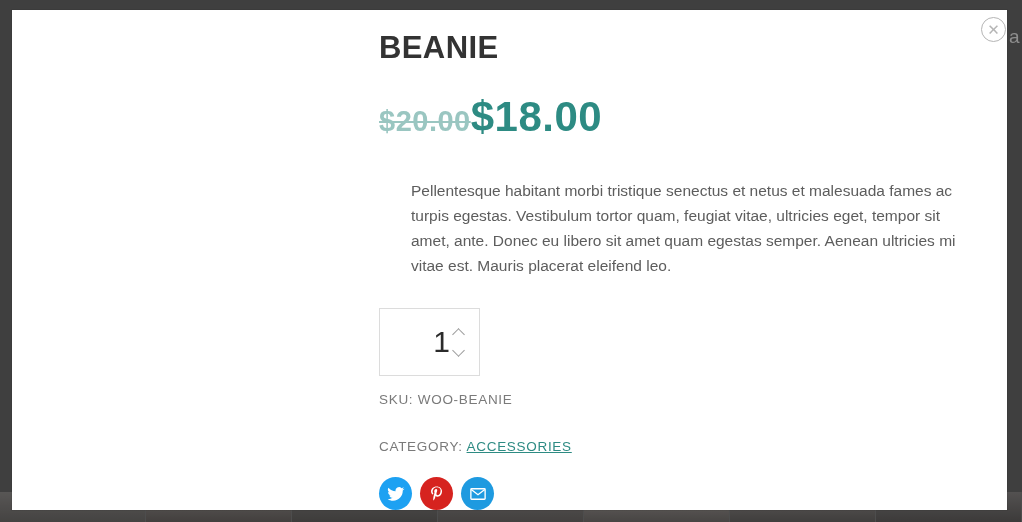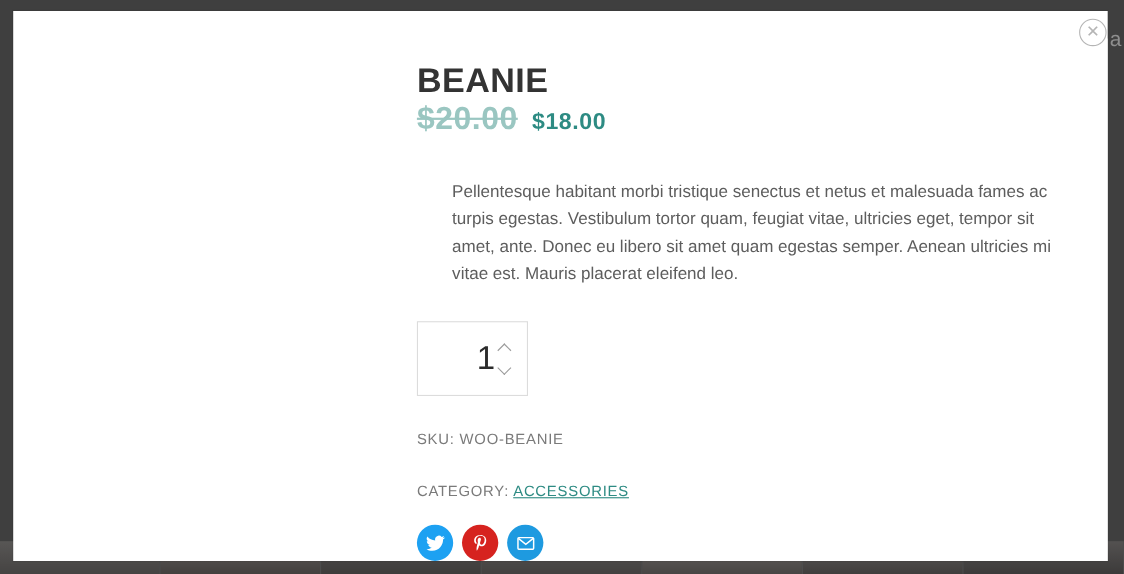--- a/index.html
+++ b/index.html
@@ -185,33 +185,33 @@
   .product-title {
     margin: 0;
     font-size: 31px;
     line-height: 1.1;
     font-weight: bold;
     letter-spacing: .4px;
     color: #333333;
   }
 
   .price-row {
+    margin-top: 27px;
     display: flex;
     align-items: baseline;
-    gap: 13px;
   }
   .price-old {
     font-size: 29px;
     font-weight: bold;
     color: #9ac6c1;
     text-decoration: line-through;
     letter-spacing: .5px;
   }
   .price-new {
-    font-size: 21px;
+    font-size: 42px;
     font-weight: bold;
     color: #2d8b83;
     letter-spacing: .5px;
   }
 
   .description {
     margin-top: 37px;
     font-size: 15.5px;
     line-height: 1.62;
     color: #5d5d5d;
@@ -279,21 +279,21 @@
     font-weight: bold;
     font-size: 19px;
     letter-spacing: 1.1px;
     padding: 0 38px;
     height: 55px;
     border-radius: 30px;
     cursor: pointer;
   }
 
   .meta {
-    margin-top: 32px;
+    margin-top: 16px;
     font-size: 13.5px;
     color: #7a7a7a;
     letter-spacing: .7px;
   }
   .meta + .meta { margin-top: 32px; }
   .meta a {
     color: #2d8b83;
   }
 
   .share {

